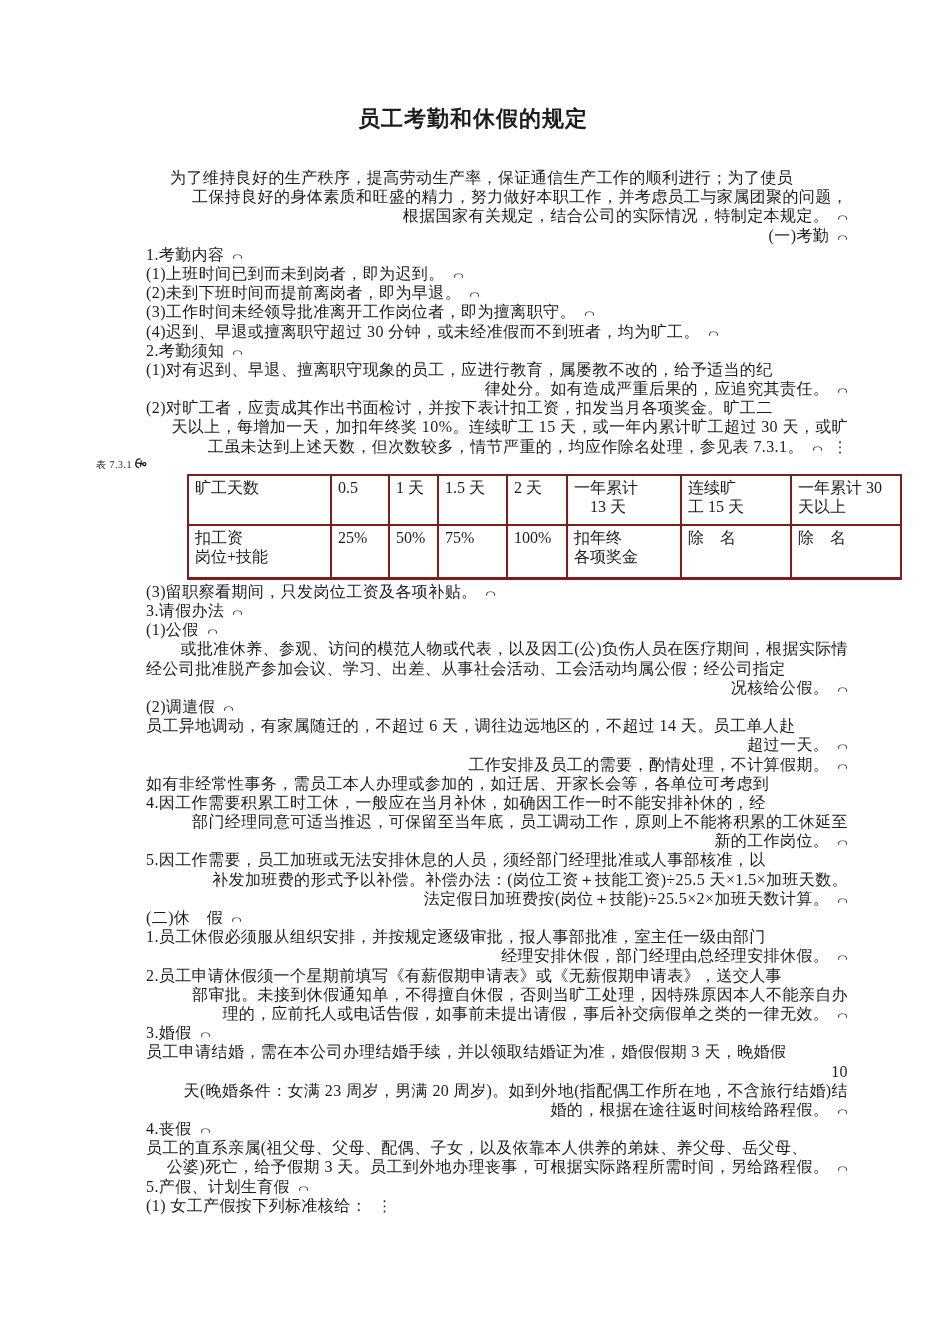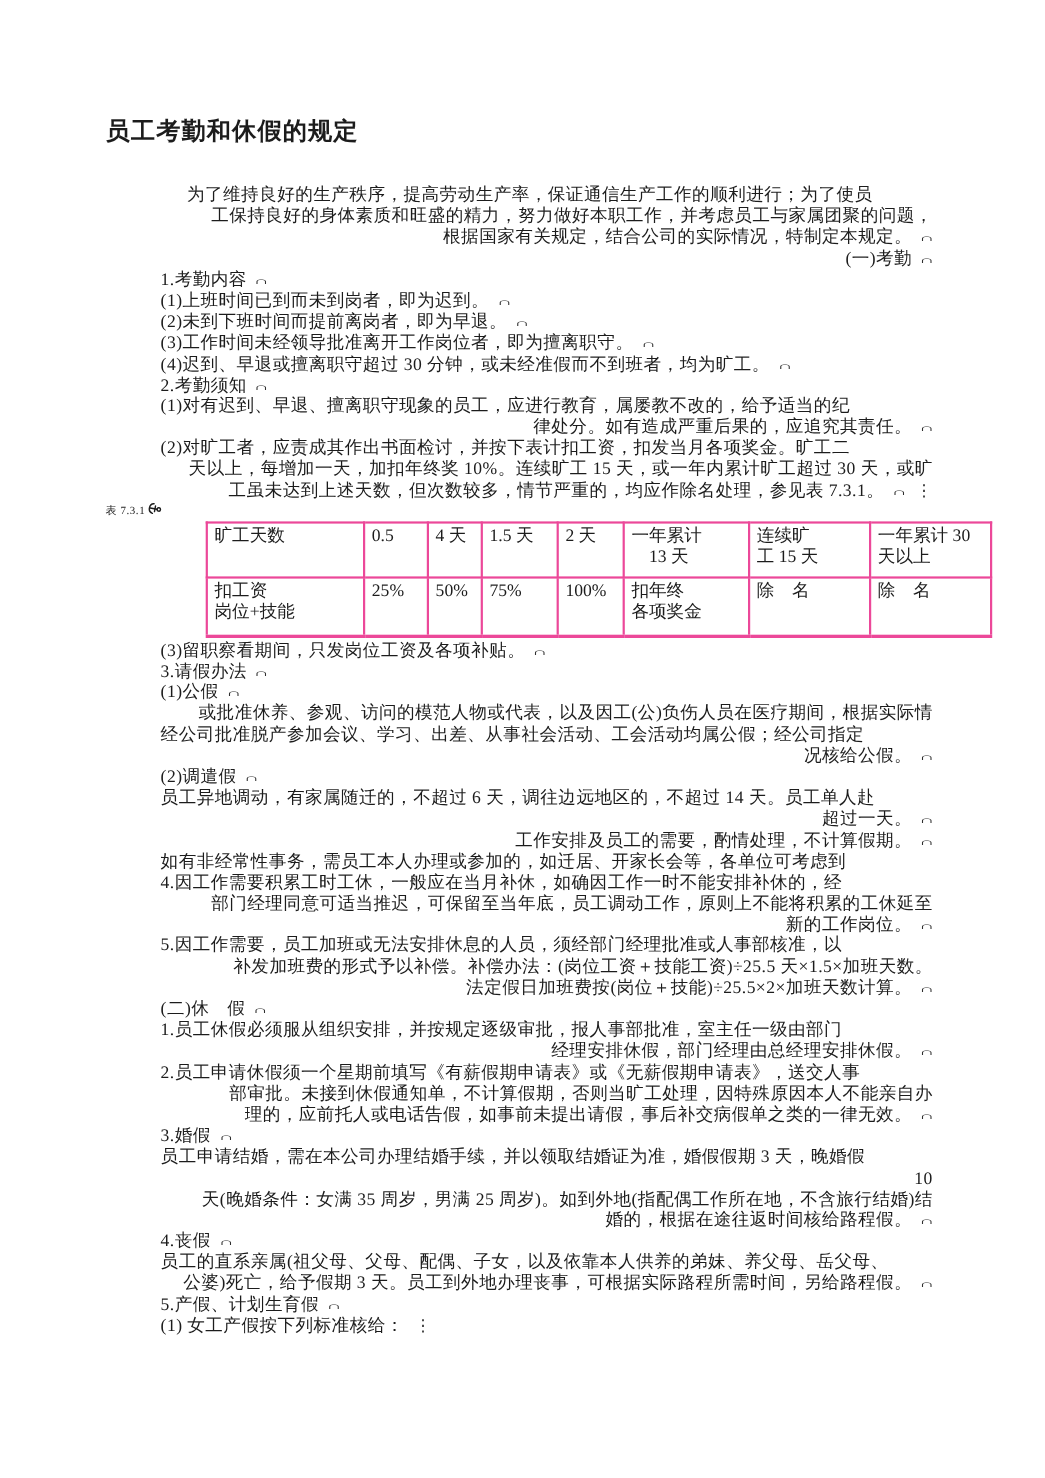--- a/index.html
+++ b/index.html
@@ -7,21 +7,21 @@
     position:relative;
     width:950px;height:1344px;
     background:#ffffff;
     box-sizing:border-box;
     padding:106px 100px 0 96px;
     font-family:"Liberation Serif","DejaVu Serif",serif;
     color:#1c1c1c;
     overflow:hidden;
   }
   .title{
-    font-size:22px;font-weight:bold;
+    font-size:22px;font-weight:bold;text-align:center;
     line-height:26px;margin:0 0 36px 0;letter-spacing:1px;
     font-family:"Liberation Sans","DejaVu Sans",sans-serif;
   }
   .body-text{width:752px;}
   .line{
     font-size:16px;line-height:19.2px;height:19.2px;
     white-space:nowrap;letter-spacing:0.4px;
   }
   .ind0{padding-left:0;text-align:right;}
   .ind1{padding-left:50px;}
@@ -37,21 +37,21 @@
   .caption{
     text-align:left;font-size:10px;line-height:17px;height:17px;
     letter-spacing:0.5px;
   }
   .anchor{vertical-align:-2px;margin-left:2px;transform:rotate(100deg);}
   table.penalty{
     border-collapse:collapse;table-layout:fixed;
     width:713px;margin:1px 0 2px 91px;
   }
   table.penalty td{
-    border:2px solid #ec4899;
+    border:2px solid #7f1d1d;
     padding:2px 6px 0 6px;
     font-size:16px;line-height:19px;
     white-space:pre-line;vertical-align:top;
     overflow:hidden;
   }
   tr.r0 td{height:46px;}
   tr.r1 td{height:49px;border-bottom-width:3px;}
   td.center{text-align:left;}
 </style>
 </head>
@@ -98,21 +98,21 @@
         <col style="width:69px">
       <col style="width:60px">
         <col style="width:114px">
         <col style="width:110px">
         <col style="width:110px">
     </colgroup>
     <tbody>
       <tr class="r0">
         <td>旷工天数</td>
         <td>0.5</td>
-        <td>4 天</td>
+        <td>1 天</td>
         <td>1.5 天</td>
         <td>2 天</td>
         <td>一年累计
 　13 天</td>
         <td>连续旷
 工 15 天</td>
         <td>一年累计 30
 天以上</td>
       </tr>
       <tr class="r1">
@@ -145,26 +145,26 @@
       <div class="line ind1"><span>4.因工作需要积累工时工休，一般应在当月补休，如确因工作一时不能安排补休的，经</span></div>
       <div class="line ind0"><span>部门经理同意可适当推迟，可保留至当年底，员工调动工作，原则上不能将积累的工休延至</span></div>
       <div class="line ind0"><span>新的工作岗位。</span><span class="pmark">∩</span></div>
       <div class="line ind1"><span>5.因工作需要，员工加班或无法安排休息的人员，须经部门经理批准或人事部核准，以</span></div>
       <div class="line ind0"><span>补发加班费的形式予以补偿。补偿办法：(岗位工资＋技能工资)÷25.5 天×1.5×加班天数。</span></div>
       <div class="line ind0"><span>法定假日加班费按(岗位＋技能)÷25.5×2×加班天数计算。</span><span class="pmark">∩</span></div>
       <div class="line ind1"><span>(二)休　假</span><span class="pmark">∩</span></div>
       <div class="line ind1"><span>1.员工休假必须服从组织安排，并按规定逐级审批，报人事部批准，室主任一级由部门</span></div>
       <div class="line ind0"><span>经理安排休假，部门经理由总经理安排休假。</span><span class="pmark">∩</span></div>
       <div class="line ind1"><span>2.员工申请休假须一个星期前填写《有薪假期申请表》或《无薪假期申请表》，送交人事</span></div>
-      <div class="line ind0"><span>部审批。未接到休假通知单，不计算假期，否则当旷工处理，因特殊原因本人不能亲自办</span></div>
+      <div class="line ind0"><span>部审批。未接到休假通知单，不得擅自休假，否则当旷工处理，因特殊原因本人不能亲自办</span></div>
       <div class="line ind0"><span>理的，应前托人或电话告假，如事前未提出请假，事后补交病假单之类的一律无效。</span><span class="pmark">∩</span></div>
       <div class="line ind1"><span>3.婚假</span><span class="pmark">∩</span></div>
       <div class="line ind1"><span>员工申请结婚，需在本公司办理结婚手续，并以领取结婚证为准，婚假假期 3 天，晚婚假</span></div>
       <div class="line ind0"><span>10</span></div>
-      <div class="line ind0"><span>天(晚婚条件：女满 35 周岁，男满 25 周岁)。如到外地(指配偶工作所在地，不含旅行结婚)结</span></div>
+      <div class="line ind0"><span>天(晚婚条件：女满 23 周岁，男满 20 周岁)。如到外地(指配偶工作所在地，不含旅行结婚)结</span></div>
       <div class="line ind0"><span>婚的，根据在途往返时间核给路程假。</span><span class="pmark">∩</span></div>
       <div class="line ind1"><span>4.丧假</span><span class="pmark">∩</span></div>
       <div class="line ind1"><span>员工的直系亲属(祖父母、父母、配偶、子女，以及依靠本人供养的弟妹、养父母、岳父母、</span></div>
       <div class="line ind0"><span>公婆)死亡，给予假期 3 天。员工到外地办理丧事，可根据实际路程所需时间，另给路程假。</span><span class="pmark">∩</span></div>
       <div class="line ind1"><span>5.产假、计划生育假</span><span class="pmark">∩</span></div>
       <div class="line ind1"><span>(1) 女工产假按下列标准核给：</span><span class="dmark">⋮</span></div>
     </div>
 
 </div>
 

